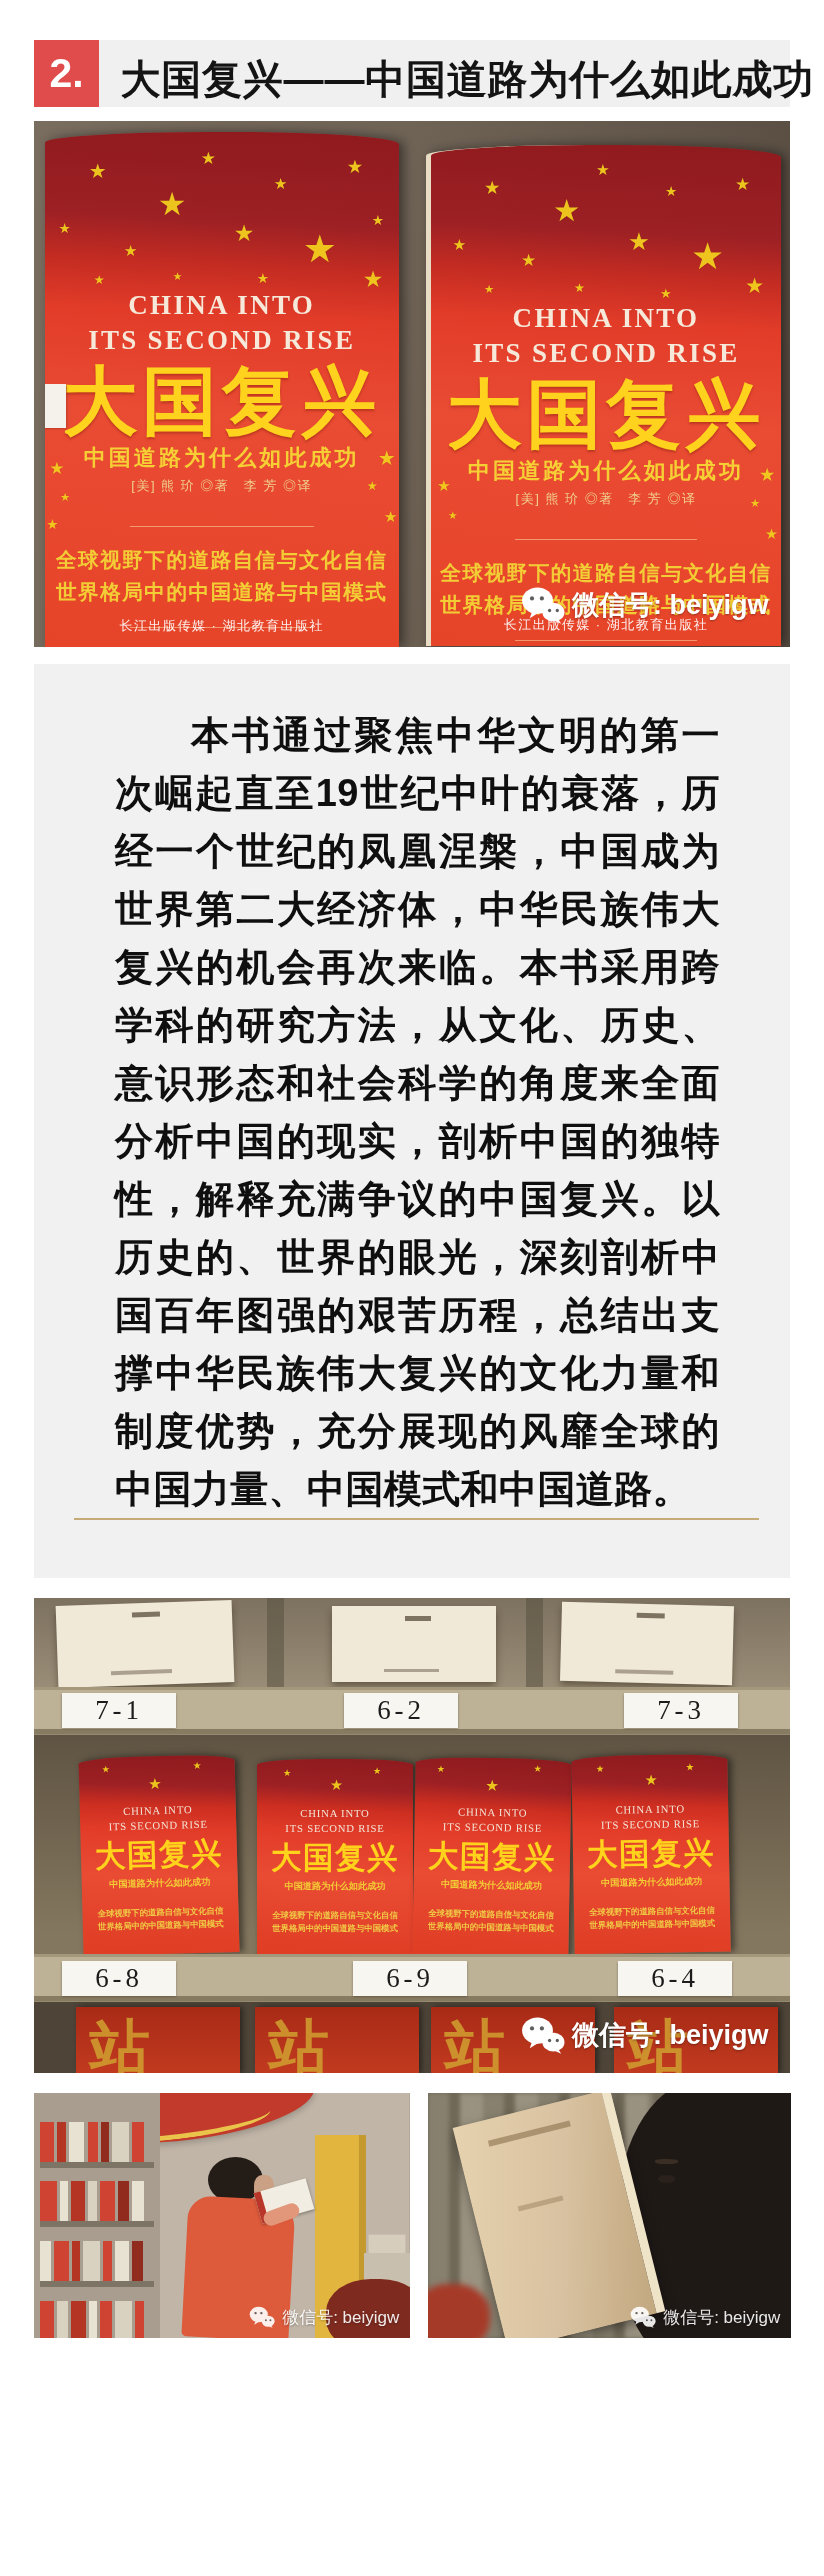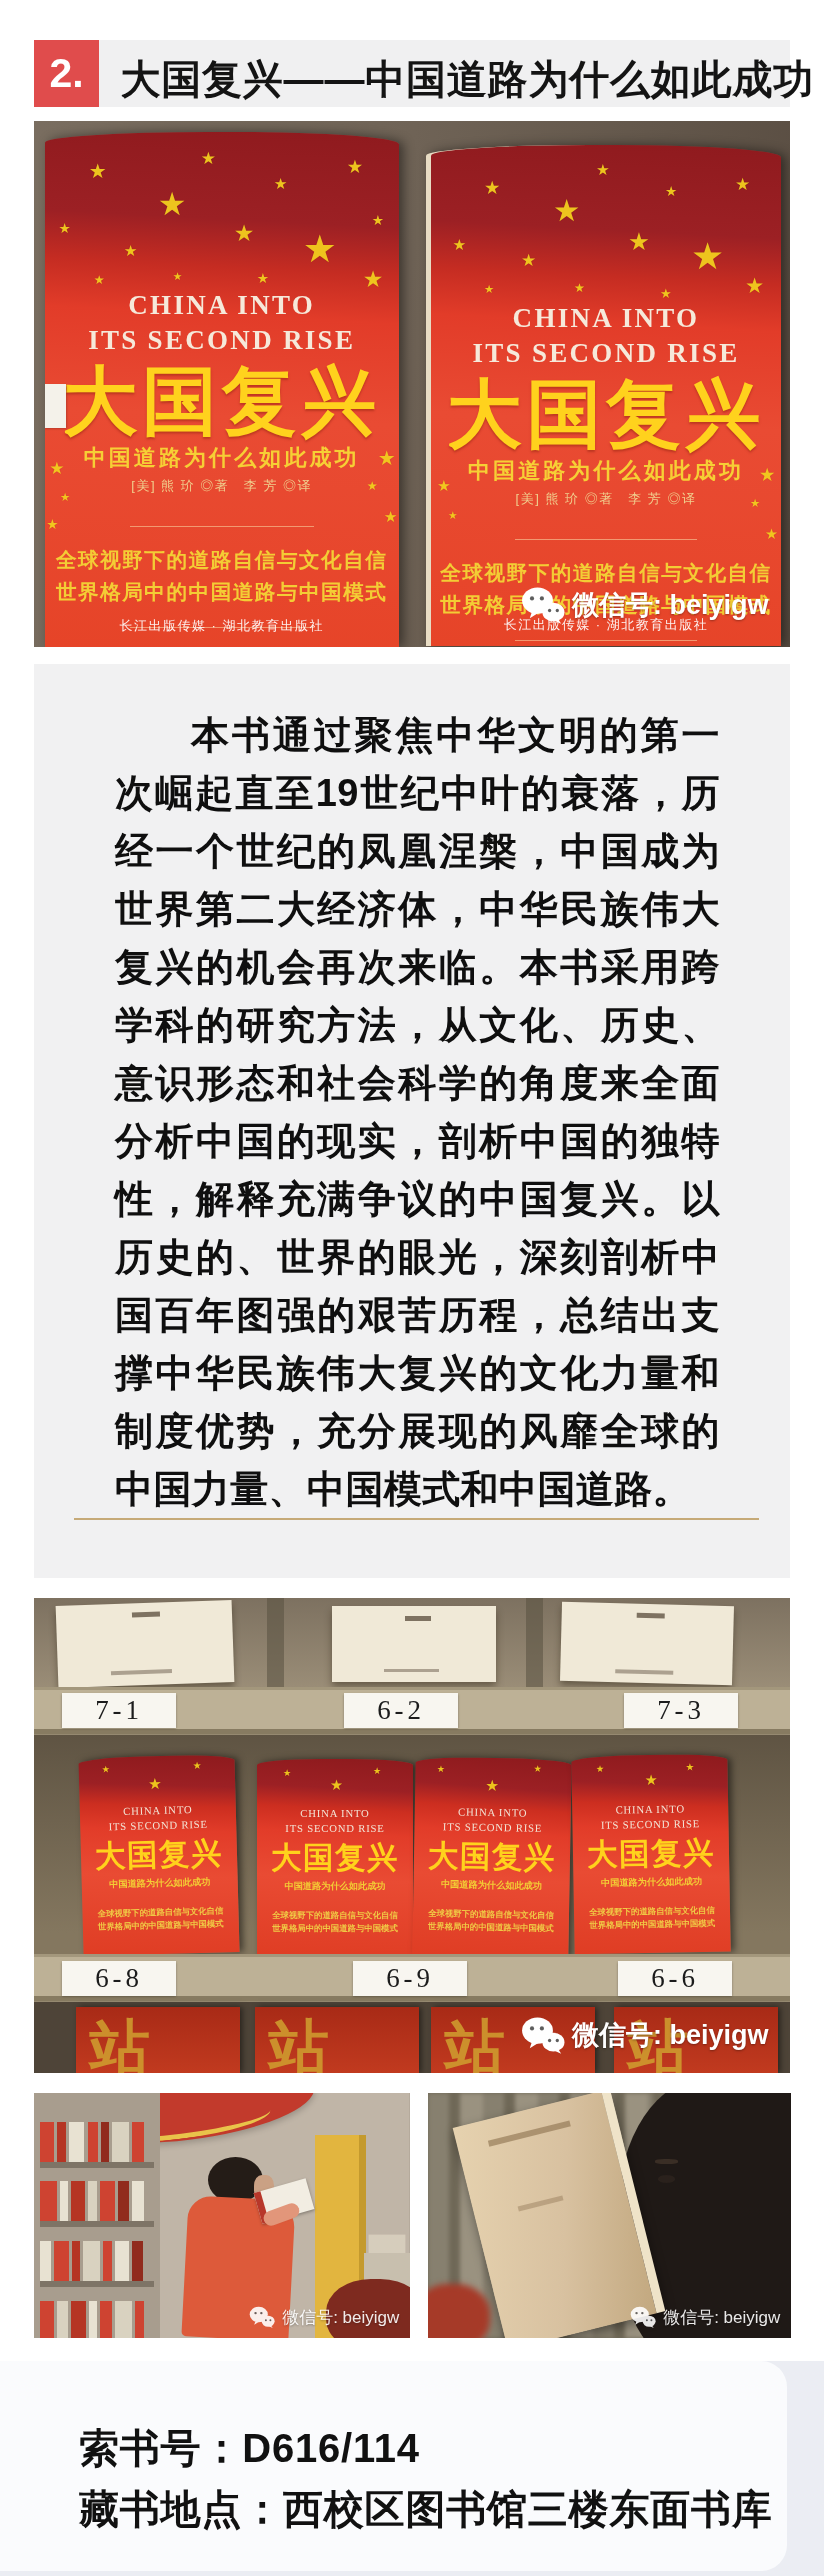--- a/index.html
+++ b/index.html
@@ -314,21 +314,21 @@
         <div class="mb-tag">
           <div>全球视野下的道路自信与文化自信</div>
             <div>世界格局中的中国道路与中国模式</div>
         </div>
       </div>
     </div>
 
     <div class="p2-board" style="top:356px;"></div>
     <div class="shelf-label" style="left:28px;top:363px;">6-8</div>
     <div class="shelf-label" style="left:319px;top:363px;">6-9</div>
-    <div class="shelf-label" style="left:584px;top:363px;">6-6</div>
+    <div class="shelf-label" style="left:584px;top:363px;">6-4</div>
 
     <div class="p2-bottomrow">
       <div class="partial-book" style="left:42px;">
         <span>站</span>
         </div>
       <div class="partial-book" style="left:221px;">
         <span>站</span>
         </div>
       <div class="partial-book" style="left:397px;">
         <span>站</span>
@@ -442,21 +442,15 @@
           <ellipse cx="29.5" cy="23.5" rx="10" ry="8.6" fill="#ffffff"></ellipse>
           <path d="M34 30 L36.5 34 L30 31 Z" fill="#ffffff"></path>
           <circle cx="26" cy="22" r="1.5" fill="rgba(40,40,40,.75)"></circle>
           <circle cx="33" cy="22" r="1.5" fill="rgba(40,40,40,.75)"></circle>
         </svg>
       </span>
       <span>微信号: beiyigw</span>
     </div>
   </div>
 
-  <div class="abs bottom-sec">
-    <div class="foot-card">
-      <div class="foot-line fl1">索书号：D616/114</div>
-      <div class="foot-line fl2">藏书地点：西校区图书馆三楼东面书库</div>
-    </div>
-  </div>
 
 </div>
 
 
 </body></html>

